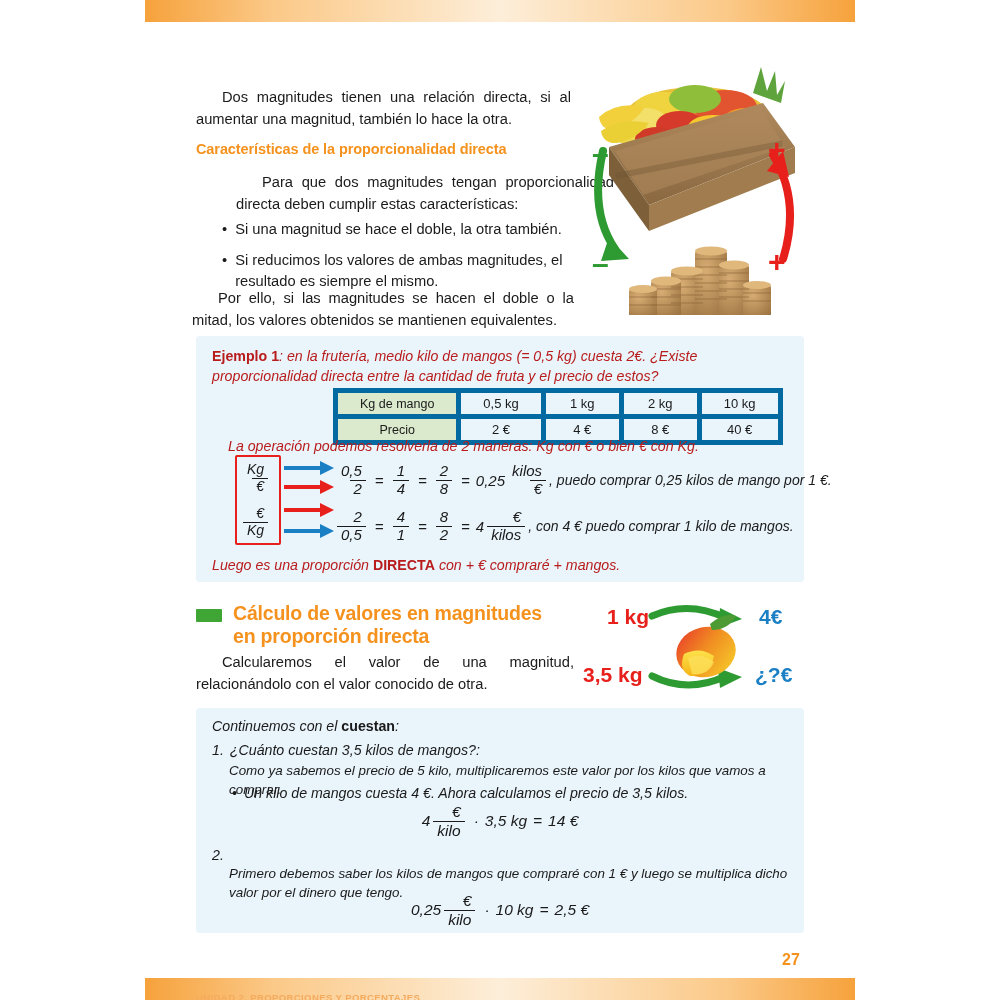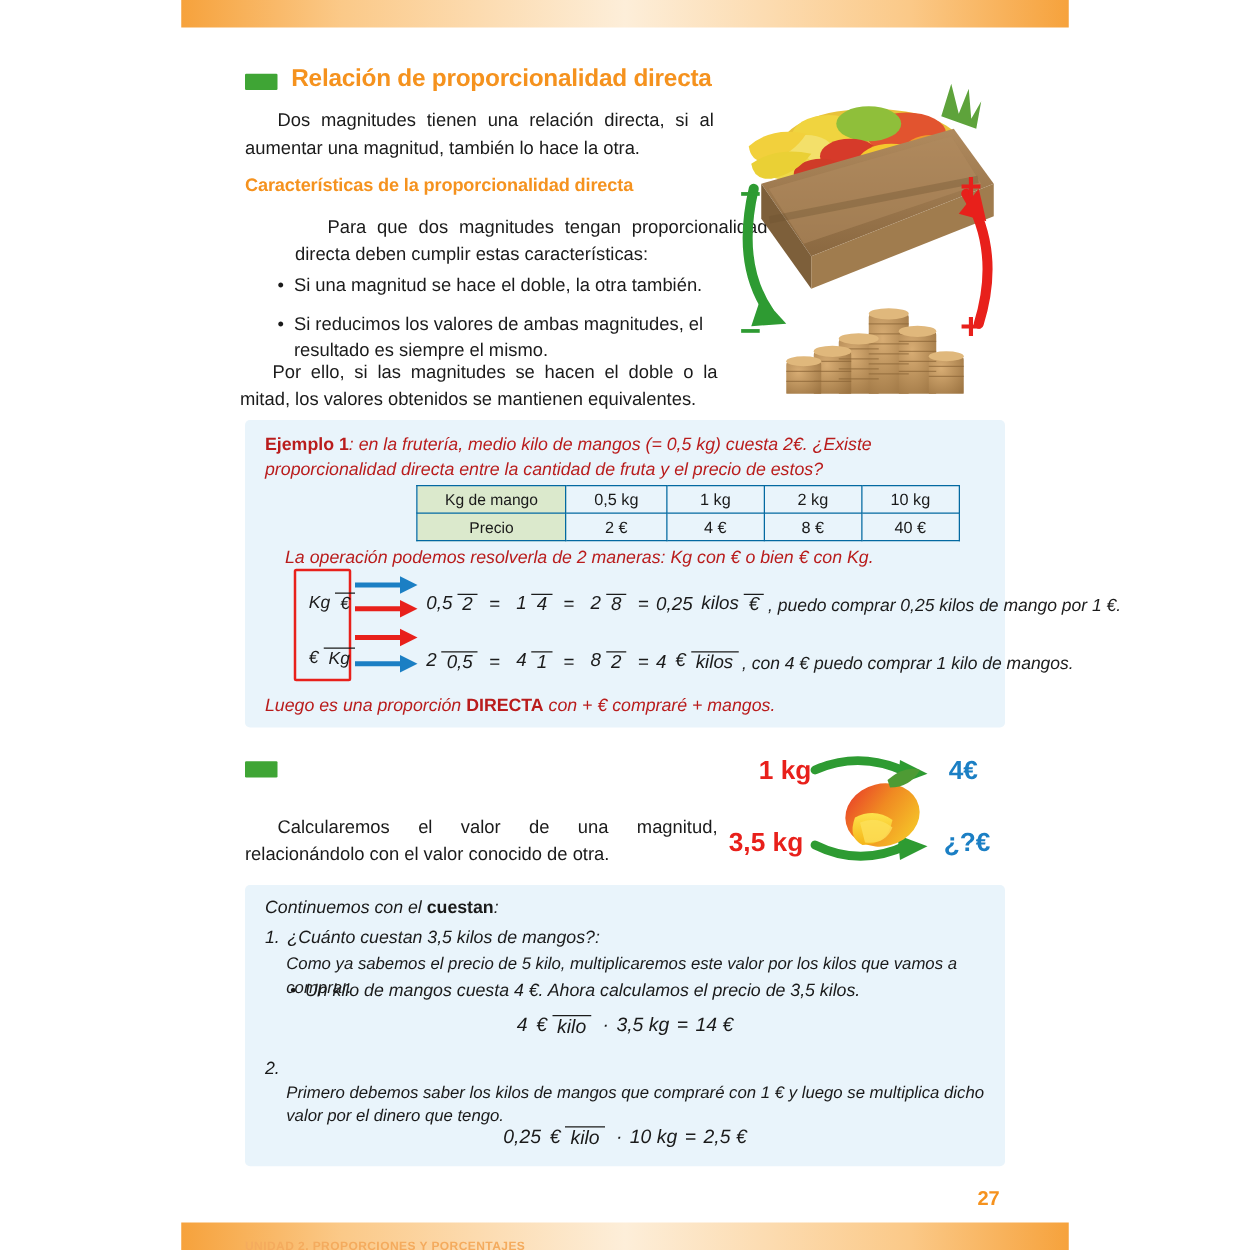--- a/index.html
+++ b/index.html
@@ -80,36 +80,36 @@
   .nonital { font-style: normal; }
 
   
   .tbl {
     position: absolute;
     border-collapse: collapse;
     font-size: 13px;
     font-style: normal;
   }
   .tbl td {
-    border: 1px solid #0369a1;
+    border: 5px solid #0369a1;
     text-align: center;
     padding: 3px 22px;
     height: 20px;
     white-space: nowrap;
   }
   .tbl td.rowhead {
     background: #dbe9cc; width: 118px; font-size: 12.5px;
   }
   .tbl td.val { width: 78px; margin-left: 20px; }
 
   
   .frac {
-    display: inline-flex; flex-direction: row;
-    align-items: flex-start; vertical-align: middle;
-    margin: 16px 3px;
+    display: inline-flex; flex-direction: column;
+    align-items: flex-end; vertical-align: middle;
+    margin: 4px 3px;
   }
   .frac .num { padding: 0 4px; line-height: 1.12; }
   .frac .den { padding: 0 4px; line-height: 1.12; border-top: 1.4px solid #1b1b1b; }
   .mathline {
     position: absolute;
     font-size: 15px; font-style: italic; color: #1b1b1b;
     display: flex; align-items: center; white-space: nowrap;
   }
   .eq { margin: 0 6px; }
 
@@ -158,24 +158,20 @@
   .sign.plus { color: #e8201b; }
 </style>
 </head>
 <body>
 
 <div class="edge-bar top"></div>
 <div class="edge-bar bottom"></div>
 
 <div class="page">
 
-  <div class="sec-head" style="left:196px; top:52px; width:400px;">
-    <div class="sec-marker"></div>
-    <div class="sec-title">Relación de proporcionalidad directa</div>
-  </div>
 
   <div class="para indent" style="left:196px; top:87px; width:375px;">Dos magnitudes tienen una relación directa, si al aumentar una magnitud, también lo hace la otra.</div>
 
   <div class="sub-head" style="left:196px; top:141px; width:400px;">Características de la proporcionalidad directa</div>
 
   <div class="para indent" style="left:196px; top:172px; width:378px;margin-left:40px;">Para que dos magnitudes tengan proporcionalidad directa deben cumplir estas características:</div>
 
   <div class="bullets" style="left:222px; top:219px; width:352px;">
     <div class="bl">
       <span class="dot">•</span>
@@ -400,20 +396,21 @@
     </span>
     <span style="font-size:14px;">, con 4 € puedo comprar 1 kilo de mangos.</span>
   </div>
 
   <div class="ex-text" style="left:212px; top:555px; width:578px;">
     <span>Luego es una proporción </span><b class="nonital">DIRECTA</b><span> con + € compraré + mangos.</span>
   </div>
 
   <div class="sec-head" style="left:196px; top:602px; width:360px;">
     <div class="sec-marker"></div>
+    <div class="sec-title">Cálculo de valores en magnitudes en proporción directa</div>
   </div>
 
   <div class="para indent" style="left:196px; top:652px; width:378px;">Calcularemos el valor de una magnitud, relacionándolo con el valor conocido de otra.</div>
 
   <div class="fig" style="left:648px; top:598px; width:120px; height:100px;">
     <svg width="120" height="100" viewBox="0 0 120 100">
       <defs>
         <linearGradient id="mangoSkin" x1="0" y1="0" x2="1" y2="1">
           <stop offset="0%" stop-color="#e8342a"></stop>
           <stop offset="45%" stop-color="#f08a22"></stop>

